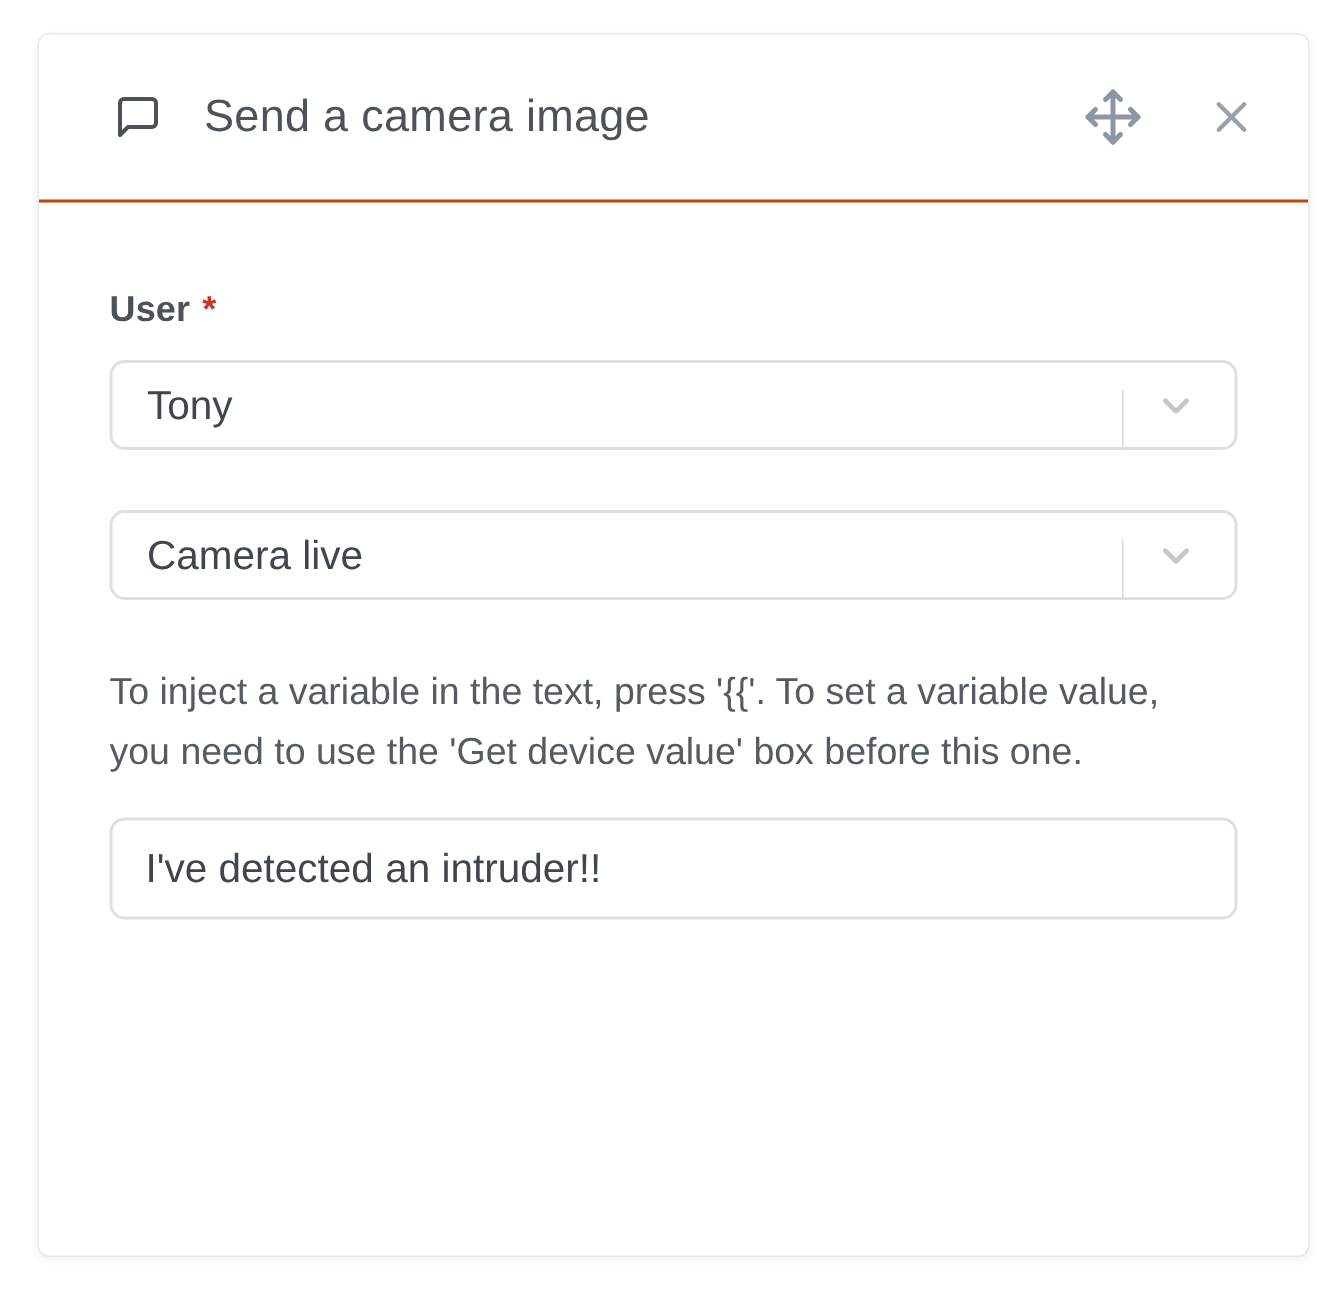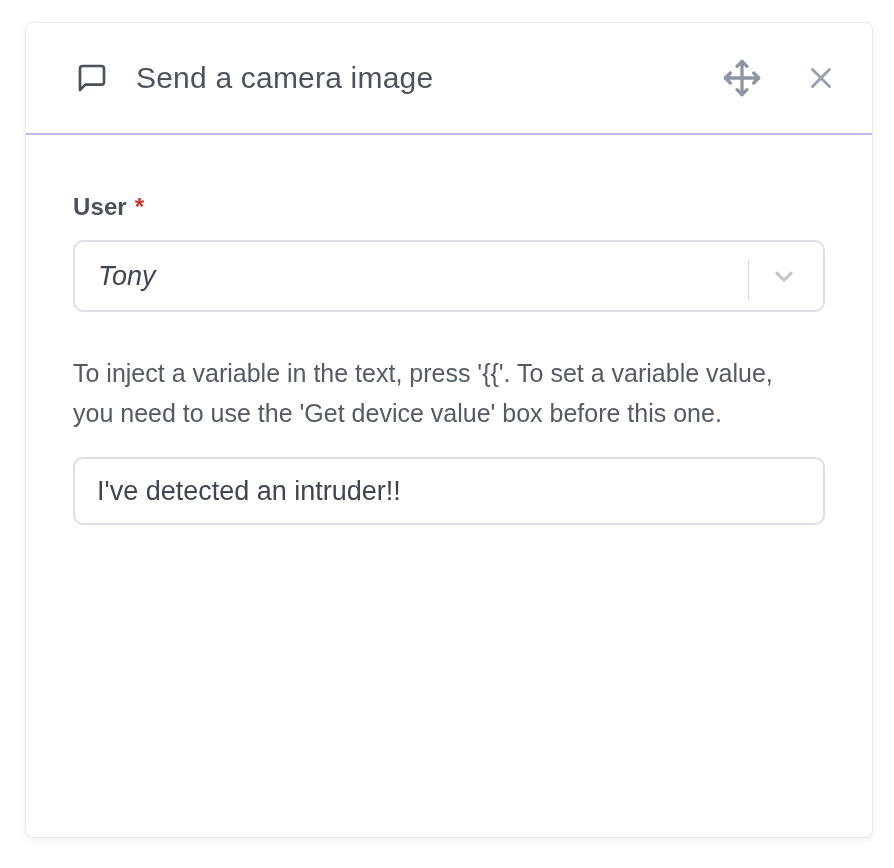--- a/index.html
+++ b/index.html
@@ -16,21 +16,21 @@
     border: 1px solid #e8e9ec;
     border-radius: 8px;
     box-shadow: 0 2px 6px rgba(100,110,130,0.10);
     overflow: hidden;
   }
   .card-header {
     height: 112px;
     display: flex;
     align-items: center;
     padding: 0 34px 0 50px;
-    border-bottom: 2px solid #c4b5fd;
+    border-bottom: 2px solid #c2410c;
     background: #ffffff;
   }
   .header-icon {
     width: 32px; height: 32px;
     flex: 0 0 auto;
     color: #4b5158;
   }
   .card-title {
     flex: 1;
     margin-left: 28px;
@@ -63,29 +63,28 @@
     letter-spacing: 0.1px;
   }
   .req {
     color: #c9342f;
     margin-left: 8px;
     font-weight: 700;
   }
   .select-box {
     position: relative;
     width: 100%;
-    height: 72px;
+    height: 60px;
     border: 2px solid #dddfe4;
     border-radius: 10px;
     background: #ffffff;
     display: flex;
     align-items: center;
     padding-left: 23px;
     cursor: pointer;
-    font-style: italic;
   }
   .select-value {
     font-size: 27px;
     color: #3f464f;
   }
   .select-divider {
     position: absolute;
     right: 74px;
     top: 18px;
     width: 1px;
@@ -165,20 +164,29 @@
         <span class="select-divider"></span>
         <span class="select-caret">
           <svg viewBox="0 0 24 24" fill="none" stroke="currentColor" stroke-width="2.2" stroke-linecap="round" stroke-linejoin="round">
             <polyline points="7 10 12 15 17 10"></polyline>
           </svg>
         </span>
       </div>
     </div>
 
     <div class="field-camera">
+      <div class="select-box">
+        <span class="select-value">Camera live</span>
+        <span class="select-divider"></span>
+        <span class="select-caret">
+          <svg viewBox="0 0 24 24" fill="none" stroke="currentColor" stroke-width="2.2" stroke-linecap="round" stroke-linejoin="round">
+            <polyline points="7 10 12 15 17 10"></polyline>
+          </svg>
+        </span>
+      </div>
     </div>
 
     <div class="field-message">
       <div class="message-helper">To inject a variable in the text, press '{{'. To set a variable value, you need to use the 'Get device value' box before this one.</div>
       <input type="text" class="text-input" value="I've detected an intruder!!" style="">
     </div>
 
   </div>
 </div>
 

